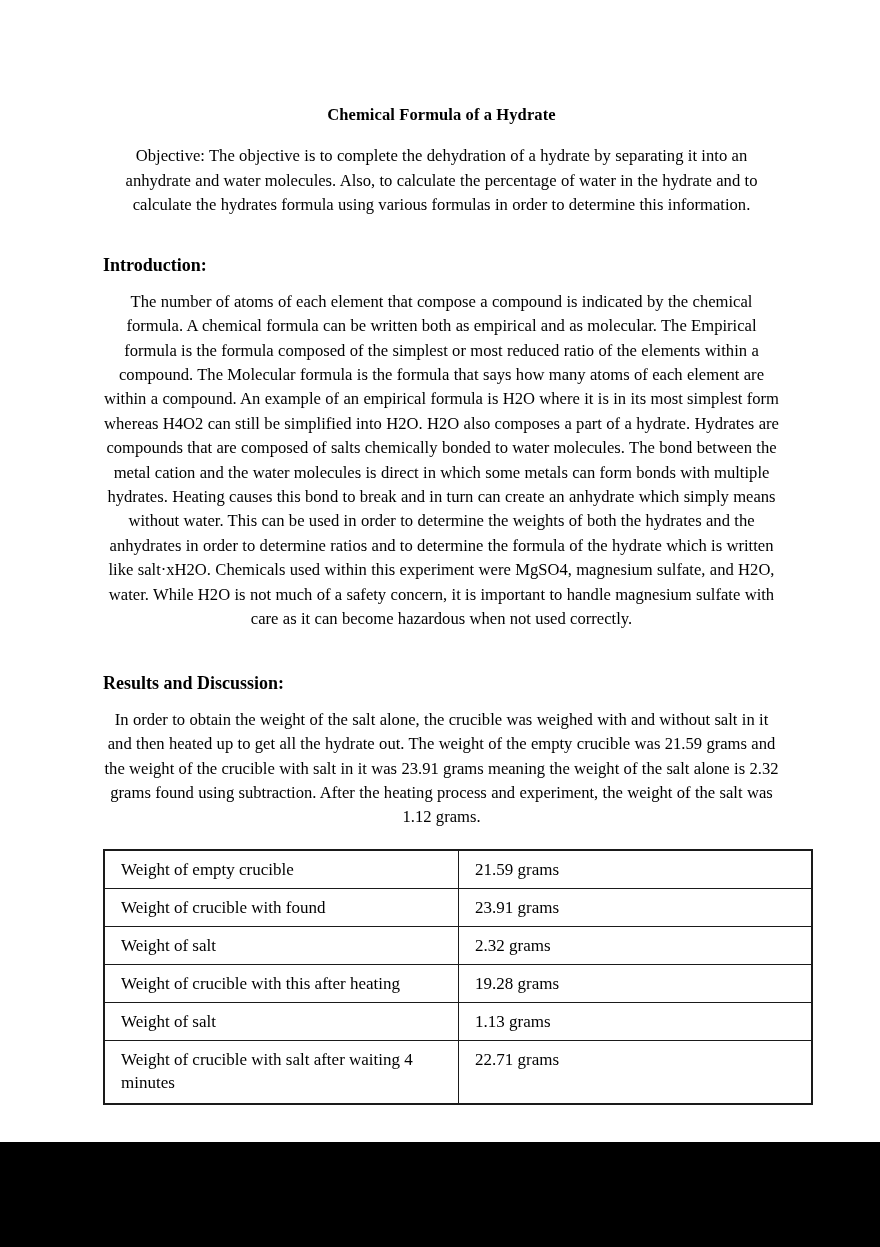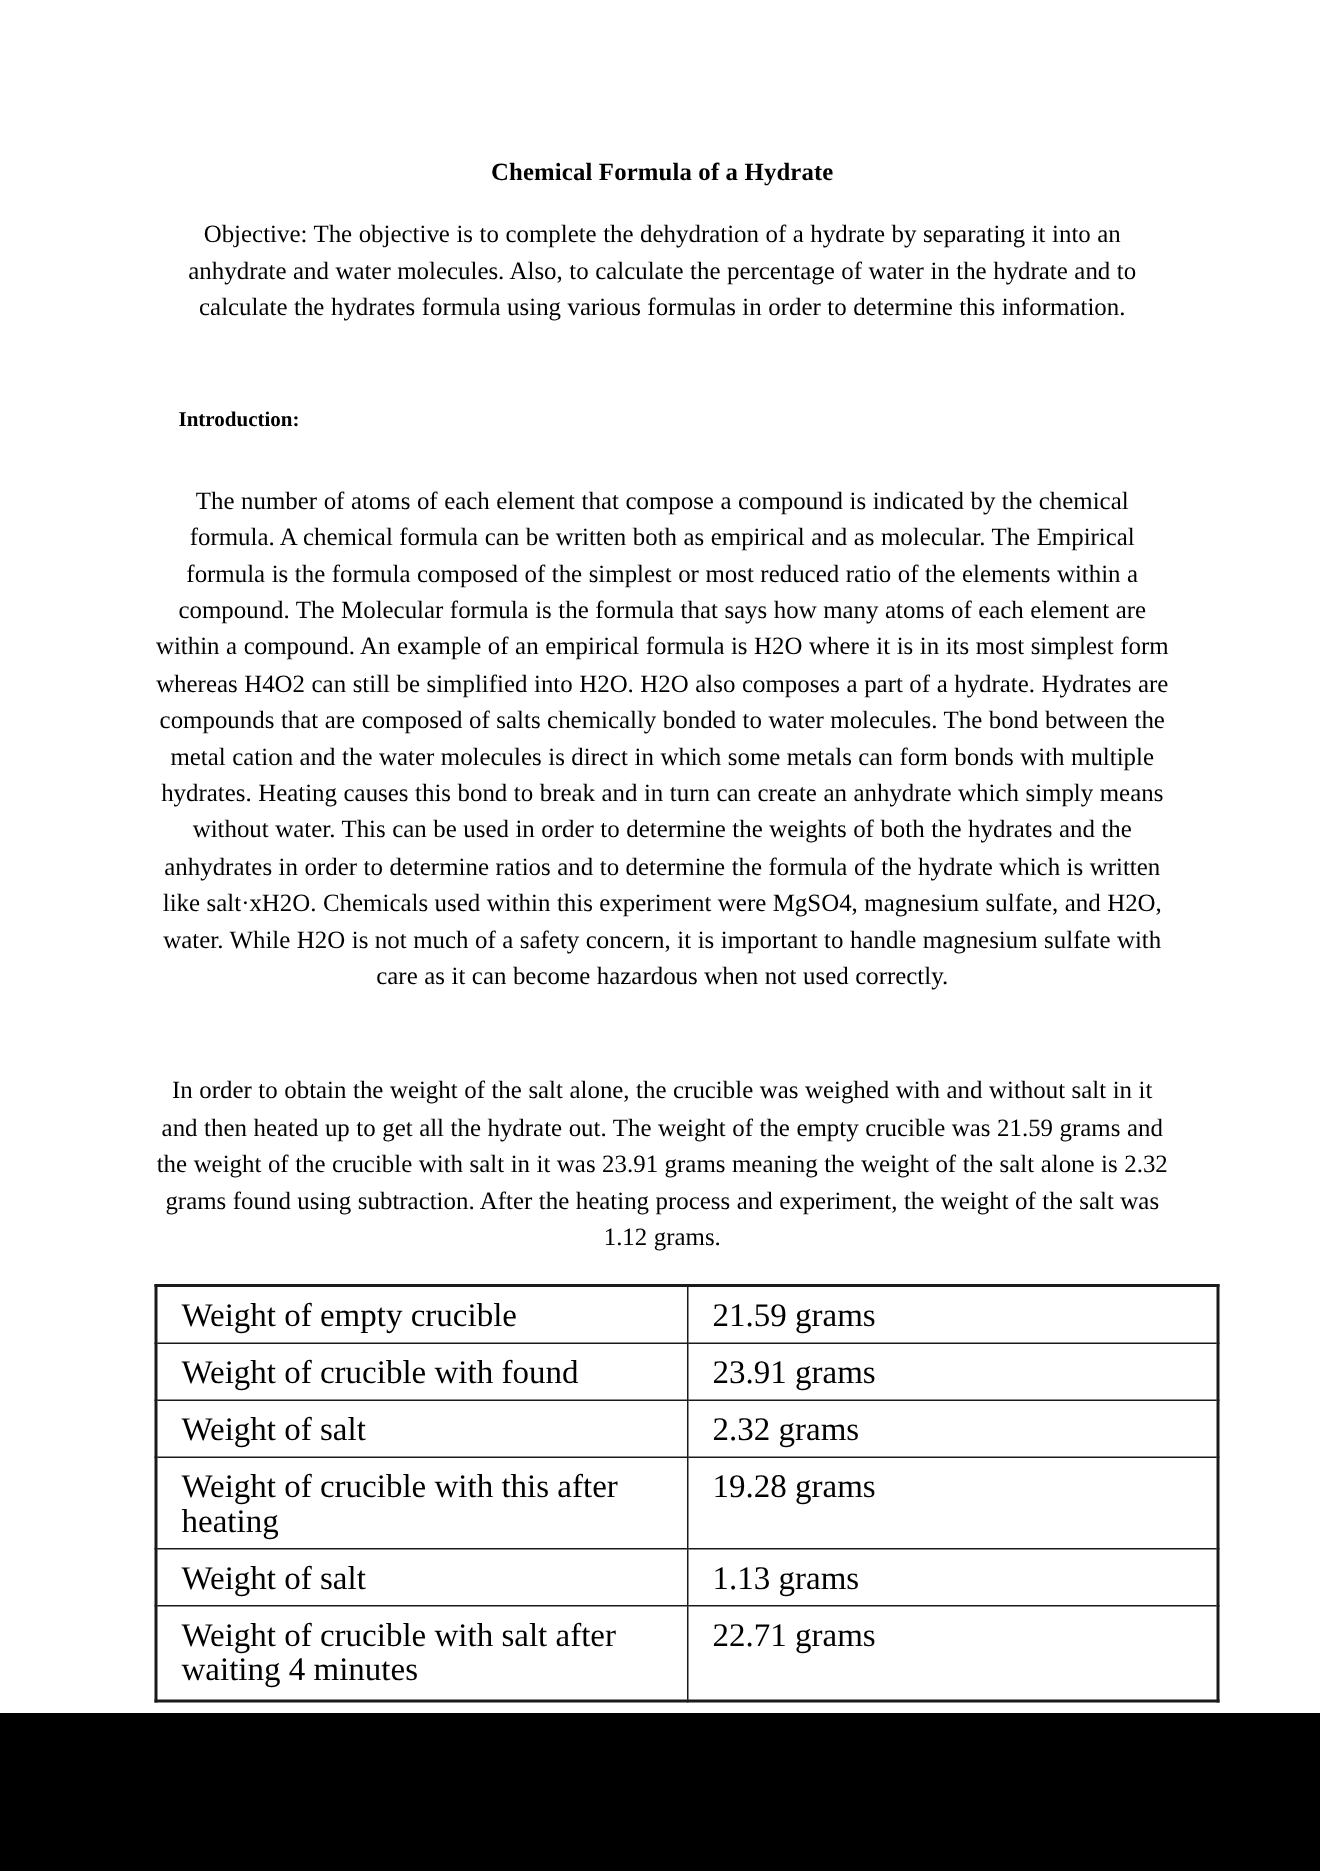--- a/index.html
+++ b/index.html
@@ -55,37 +55,37 @@
   }
 
   .gap-objective { height: 19px; }
   .gap-after-objective { height: 36px; }
   .gap-after-heading { height: 12px; }
   .gap-after-intro { height: 40px; }
   .gap-after-results-head { height: 12px; }
   .gap-before-table { height: 19px; }
 
   h2.section-heading {
-    font-size: 14px;
+    font-size: 18px;
     font-weight: bold;
     line-height: 24.4px;
-    margin: 16px;
+    margin: 0;
   }
 
   
   table.data-table {
     border-collapse: collapse;
     width: 673px;
     margin: 0;
     table-layout: fixed;
     border: 2px solid #1a1a1a;
   }
   table.data-table td {
     border: 1px solid #1a1a1a;
-    font-size: 22px;
+    font-size: 17px;
     line-height: 23px;
     padding: 7px 0 7px 16px;
     vertical-align: top;
     background: #ffffff;
   }
   table.data-table td.col-label { width: 337px; }
   table.data-table td.col-value { width: 336px; }
   table.data-table tr.tall td { height: 48px; }
 
   
@@ -113,20 +113,21 @@
     <div class="gap-after-objective"></div>
 
     <h2 class="section-heading">Introduction:</h2>
 
     <div class="gap-after-heading"></div>
 
     <p class="body-text">The number of atoms of each element that compose a compound is indicated by the chemical formula. A chemical formula can be written both as empirical and as molecular. The Empirical formula is the formula composed of the simplest or most reduced ratio of the elements within a compound. The Molecular formula is the formula that says how many atoms of each element are within a compound. An example of an empirical formula is H2O where it is in its most simplest form whereas H4O2 can still be simplified into H2O. H2O also composes a part of a hydrate. Hydrates are compounds that are composed of salts chemically bonded to water molecules.  The bond between the metal cation and the water molecules is direct in which some metals can form bonds with multiple hydrates. Heating causes this bond to break and in turn can create an anhydrate which simply means without water. This can be used in order to determine the weights of both the hydrates and the anhydrates in order to determine ratios and to determine the formula of the hydrate which is written like salt·xH2O. Chemicals used within this experiment were MgSO4, magnesium sulfate, and H2O, water. While H2O is not much of a safety concern, it is important to handle magnesium sulfate with care as it can become hazardous when not used correctly.</p>
 
     <div class="gap-after-intro"></div>
 
+    <h2 class="section-heading">Results and Discussion:</h2>
 
     <div class="gap-after-results-head"></div>
 
     <p class="body-text">In order to obtain the weight of the salt alone, the crucible was weighed with and without salt in it and then heated up to get all the hydrate out. The weight of the empty crucible was 21.59 grams and the weight of the crucible with salt in it was 23.91 grams meaning the weight of the salt alone is 2.32 grams found using subtraction. After the heating process and experiment, the weight of the salt was 1.12 grams.</p>
 
     <div class="gap-before-table"></div>
 
     <table class="data-table">
       <tbody>
         <tr>

